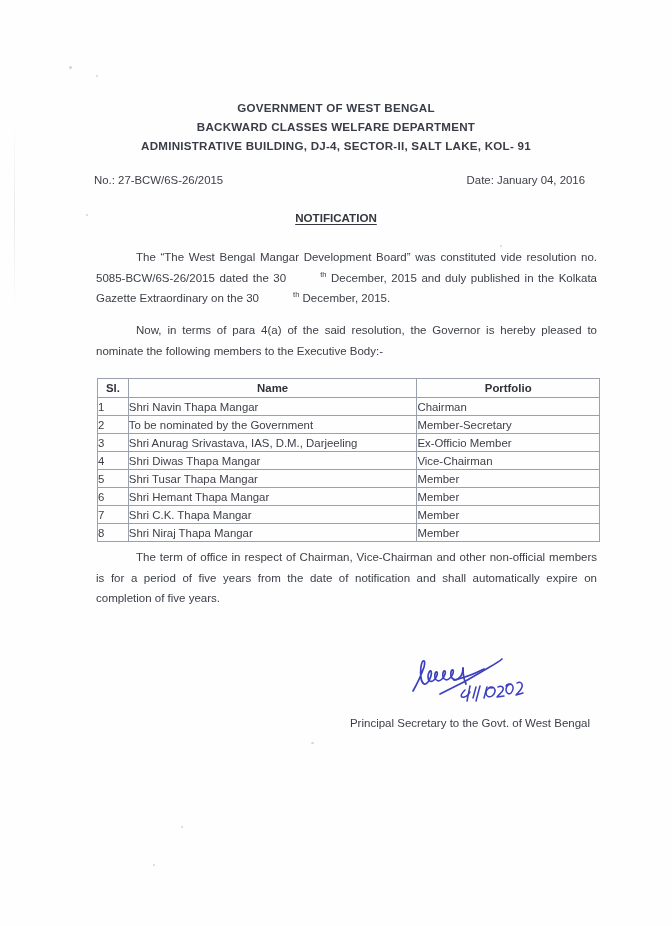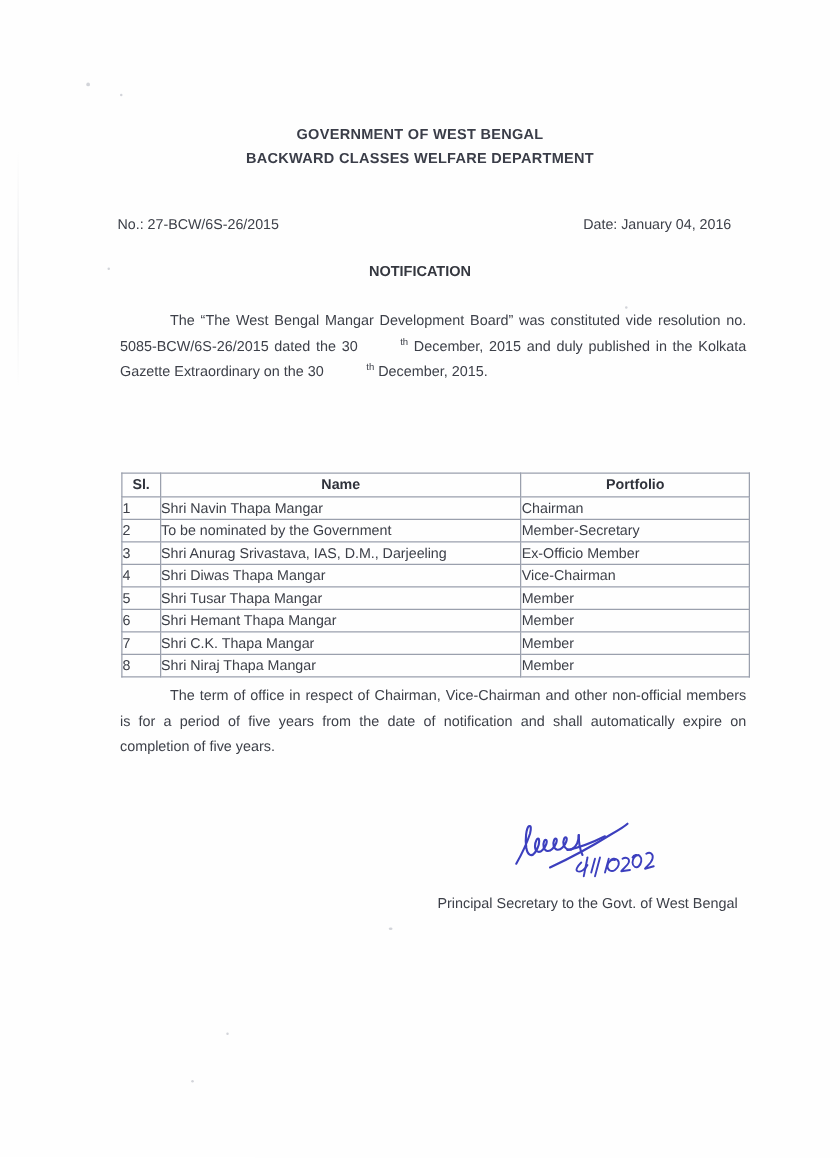--- a/index.html
+++ b/index.html
@@ -83,20 +83,21 @@
     position: absolute;
     top: 211px;
     left: 0;
     width: 672px;
     text-align: center;
     font-size: 11.6px;
     font-weight: bold;
     color: #34373f;
   }
   .notification span {
+    text-decoration: underline;
     text-underline-offset: 2px;
     text-align: center;
   }
 
   .para {
     position: absolute;
     left: 96px;
     width: 501px;
     font-size: 11.5px;
     line-height: 20.5px;
@@ -165,33 +166,37 @@
   <div class="speck s2"></div>
   <div class="speck s3"></div>
   <div class="speck s4"></div>
   <div class="speck s5"></div>
   <div class="speck s7"></div>
   <div class="speck s8"></div>
 
   <div class="header">
     <div class="header-line">GOVERNMENT OF WEST BENGAL</div>
     <div class="header-line">BACKWARD CLASSES WELFARE DEPARTMENT</div>
+    <div class="header-line">ADMINISTRATIVE BUILDING, DJ-4, SECTOR-II, SALT LAKE, KOL- 91</div>
   </div>
 
   <div class="refrow">
     <span class="refno">No.: 27-BCW/6S-26/2015</span>
     <span class="date">Date: January 04, 2016</span>
   </div>
 
   <div class="notification"><span>NOTIFICATION</span></div>
 
   <div class="para" id="para1">
     <span class="indent"></span><span>The “The West Bengal Mangar Development Board” was constituted vide resolution no. 5085-BCW/6S-26/2015 dated the 30</span><sup>th</sup><span> December, 2015 and duly published in the Kolkata Gazette Extraordinary on the 30</span><sup>th</sup><span> December, 2015.</span>
   </div>
 
+  <div class="para" id="para2">
+    <span class="indent"></span><span>Now, in terms of para 4(a) of the said resolution, the Governor is hereby pleased to nominate the following members to the Executive Body:-</span>
+  </div>
 
   <table class="members">
     <thead>
       <tr>
         <th class="col-sl">Sl.</th>
         <th class="col-name">Name</th>
         <th class="col-portfolio">Portfolio</th>
       </tr>
     </thead>
     <tbody>

